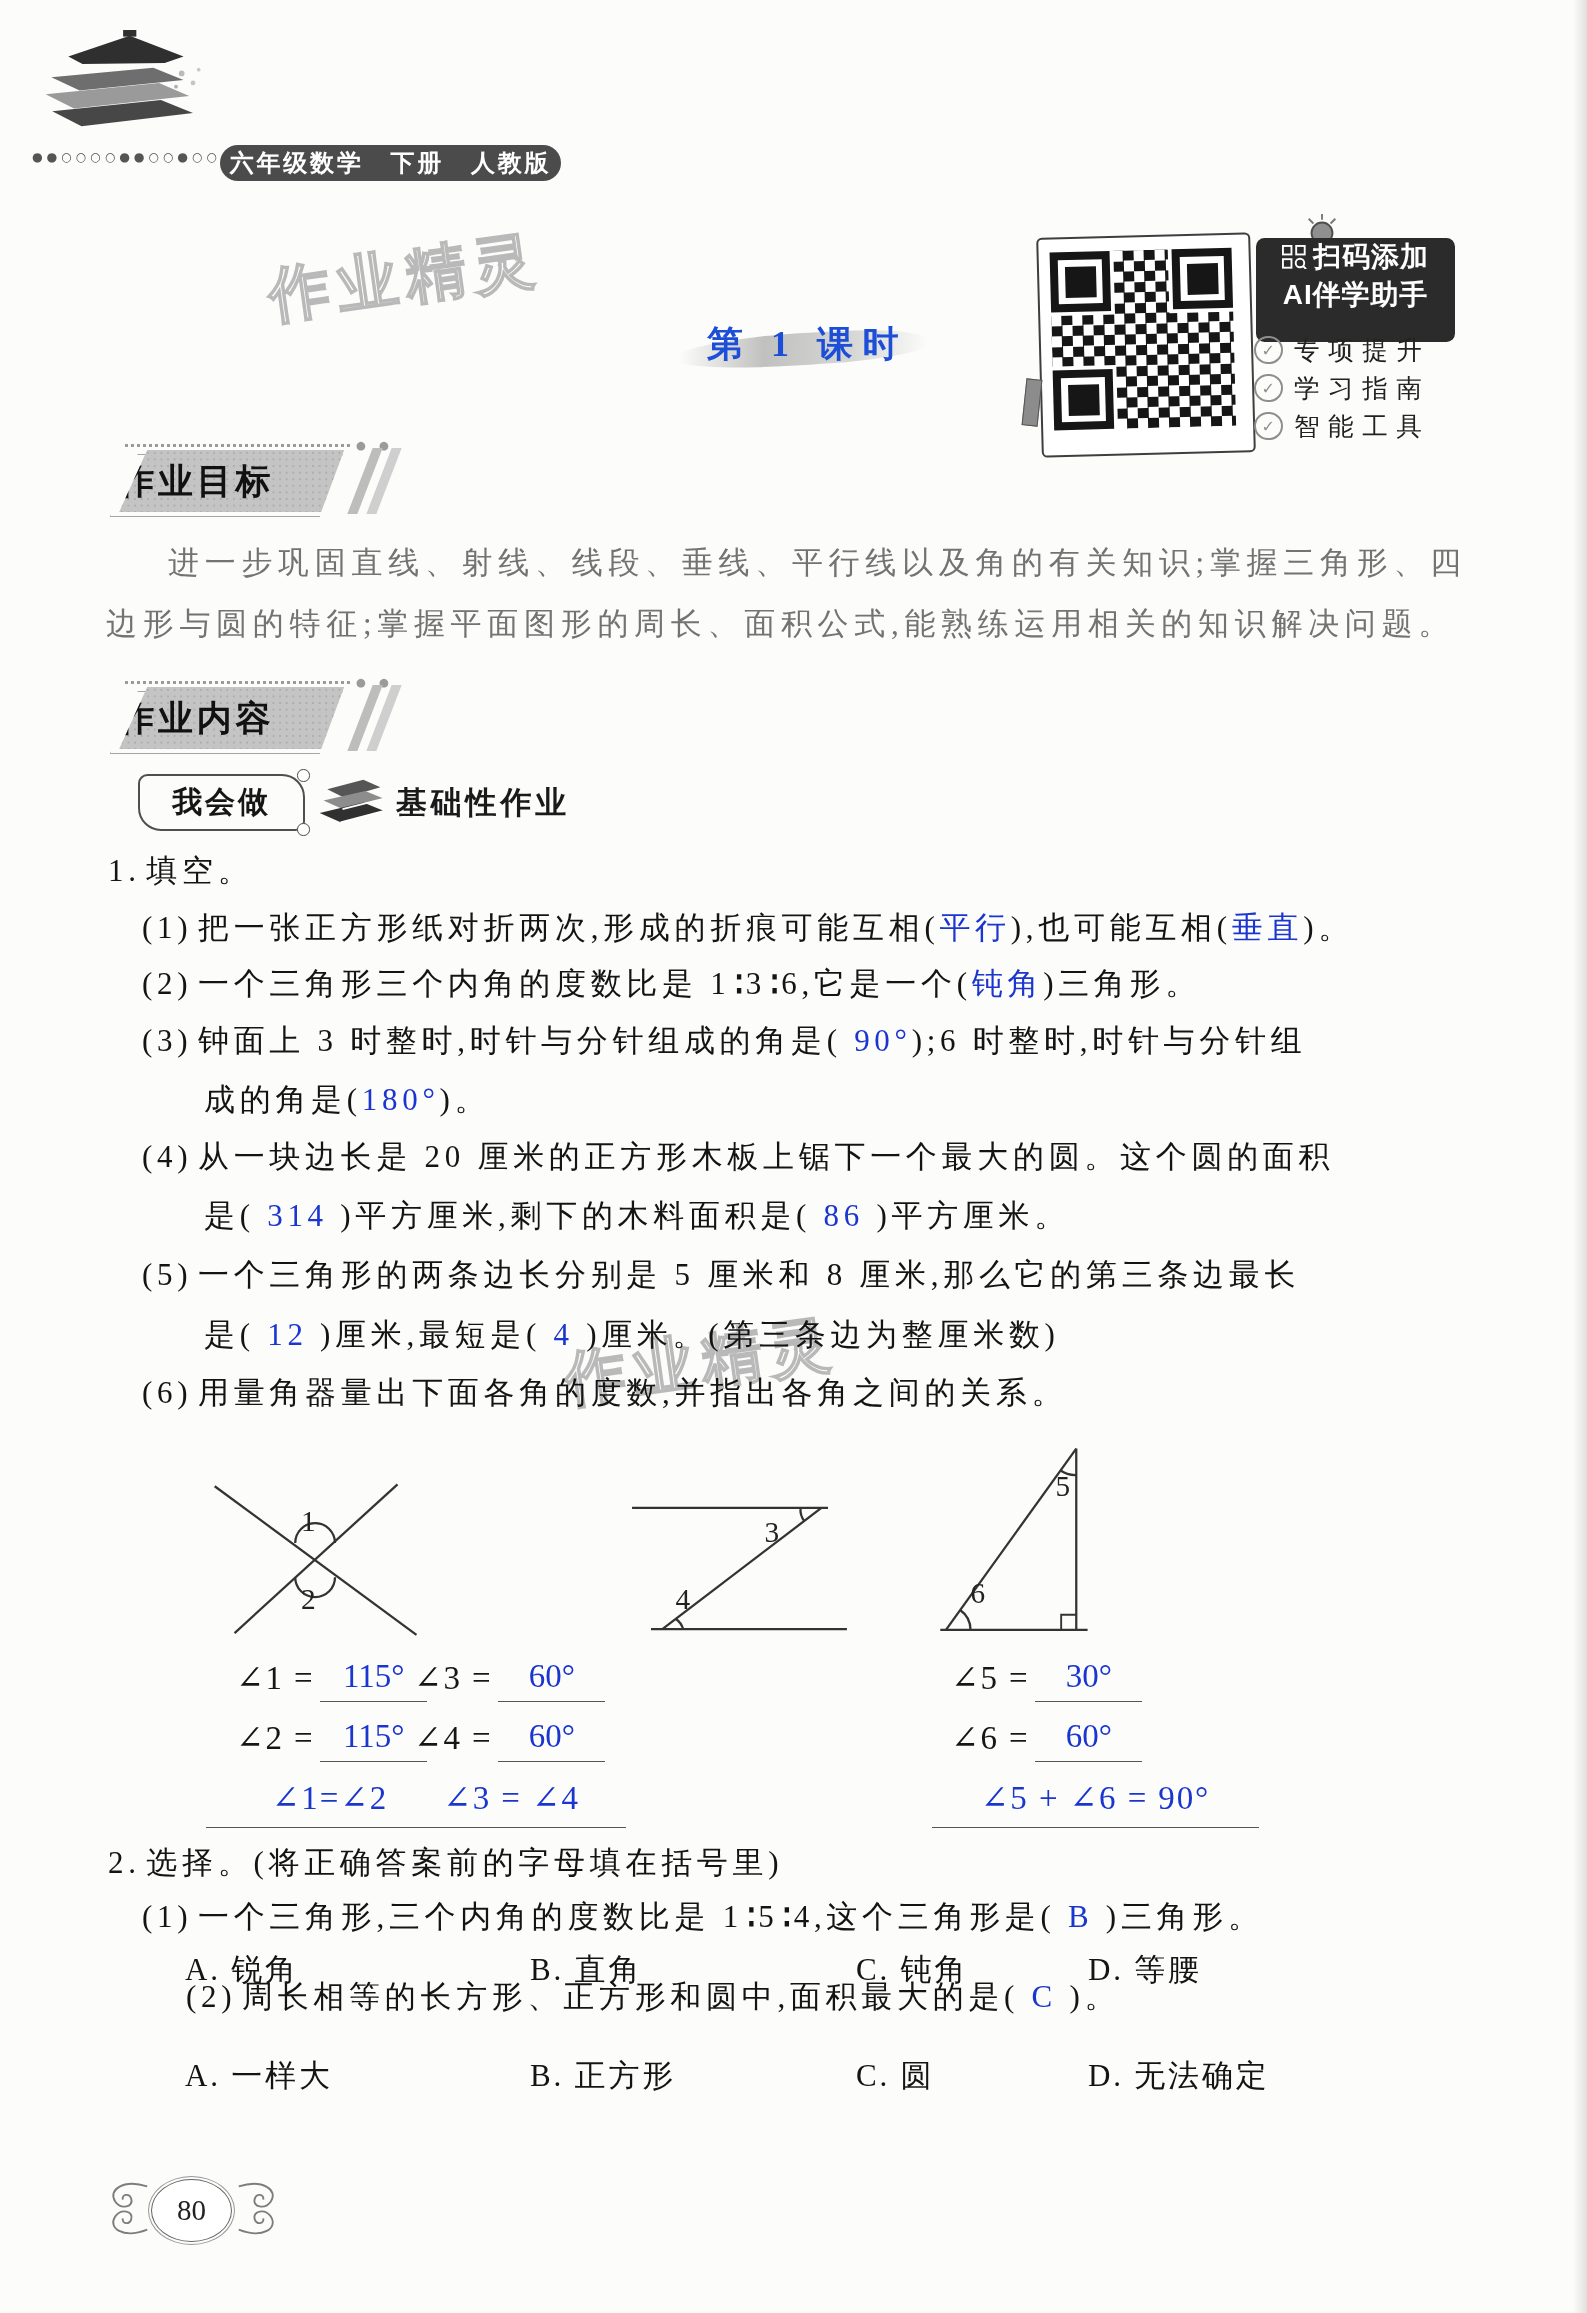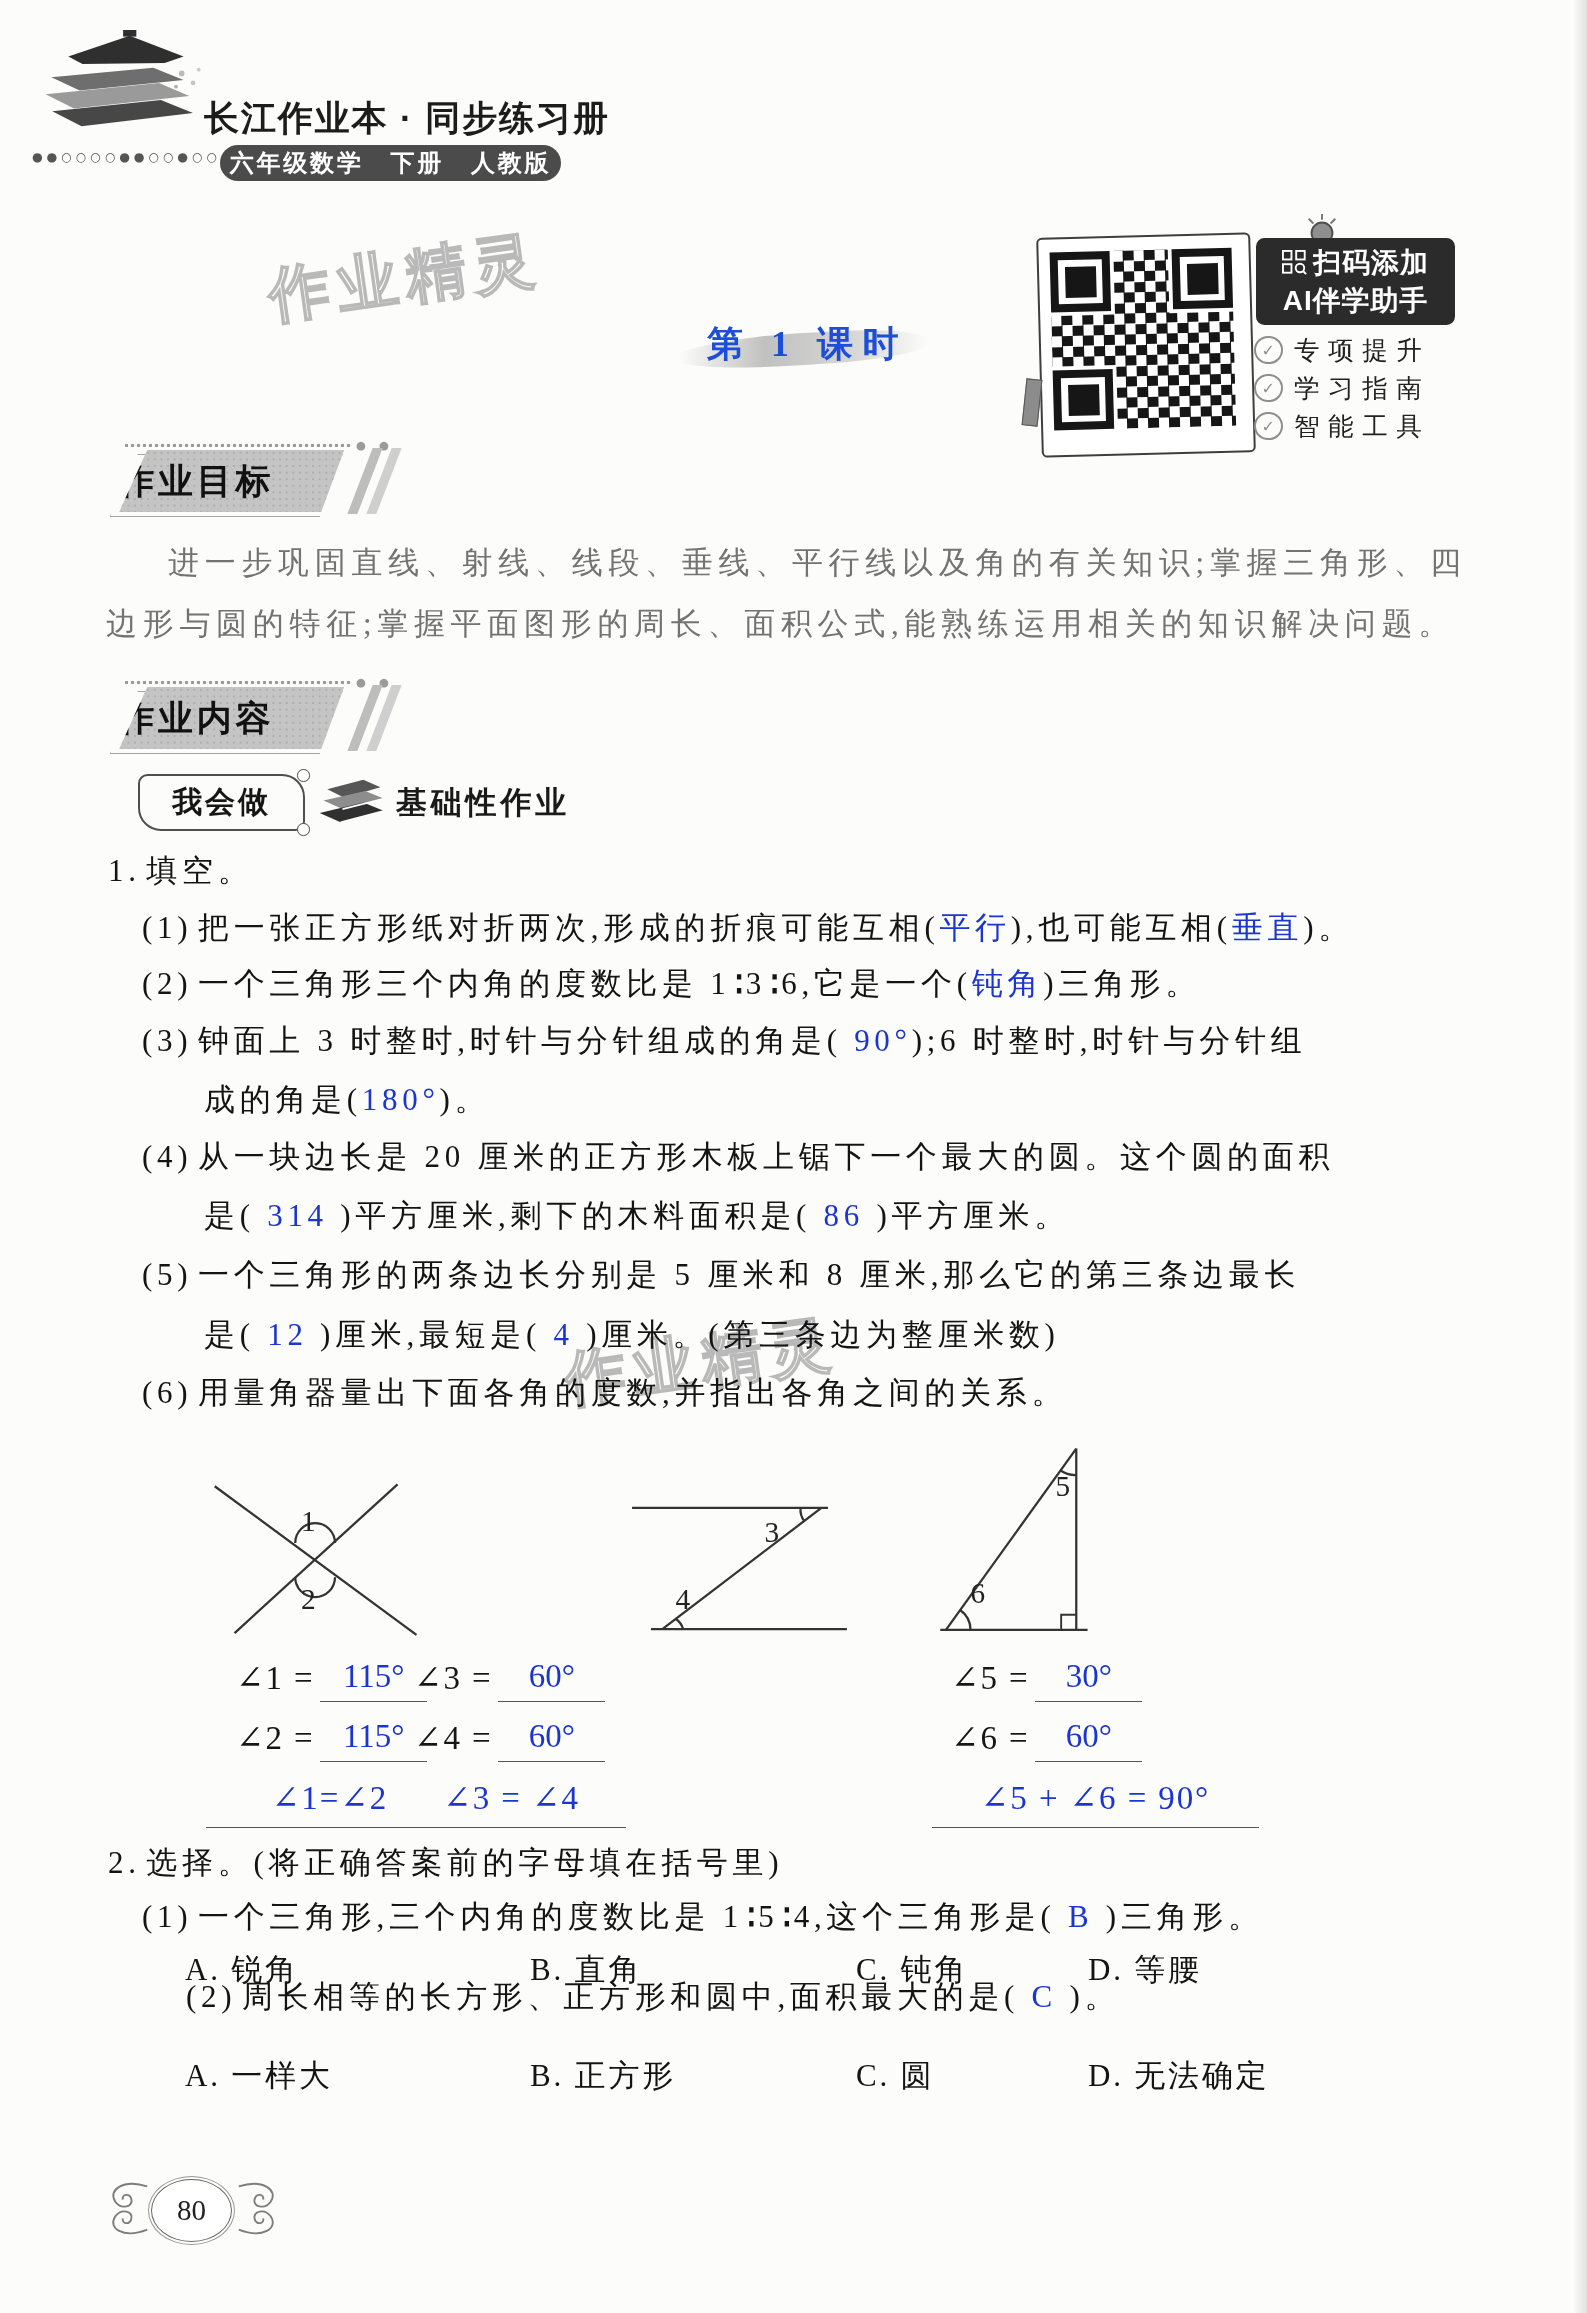--- a/index.html
+++ b/index.html
@@ -33,23 +33,23 @@
   
   .qr-board{left:1039px;top:235px;width:210px;height:216px;background:#fff;border:2.8px solid #3e3e3e;
     border-radius:5.7px;transform:rotate(-1.5deg);}
   .qr-code{position:absolute;left:11.4px;top:13.2px;width:182px;height:178px;
     background:conic-gradient(#161616 25%,transparent 25% 50%,#161616 50% 75%,transparent 75%) 0 0/21px 21px;}
   .finder{position:absolute;width:44px;height:44px;border:8.5px solid #161616;background:#fff;box-shadow:0 0 0 3.8px #fff;}
   .finder::after{content:"";position:absolute;inset:6.6px;background:#161616;}
   .f-tl{left:0;top:0;} .f-tr{right:0;top:0;} .f-bl{left:0;bottom:0;}
   .marker-pen{left:1024px;top:379px;width:14px;height:45px;background:#8c8c8c;border:1.9px solid #555;transform:rotate(6deg);}
   .bulb{left:1302px;top:212px;}
-  .qr-badge{left:1256px;top:238px;width:199px;height:87px;background:#2b2b2b;border-radius:8.5px;color:#fff;
+  .qr-badge{left:1256px;top:238px;width:199px;height:104px;background:#2b2b2b;border-radius:8.5px;color:#fff;
     font-family:"Liberation Sans",sans-serif;font-weight:700;display:flex;flex-direction:column;
-    align-items:center;justify-content:center;line-height:38px;font-size:28px;letter-spacing:0.9px;}
+    align-items:center;line-height:38px;font-size:28px;letter-spacing:0.9px;}
   .qr-badge .row1{display:flex;align-items:center;gap:6.6px;}
   .qr-feature{left:1254px;height:34px;display:flex;align-items:center;gap:11.4px;}
   .qf1{top:333px;}.qf2{top:371px;}.qf3{top:409px;}
   .fcheck{width:24.6px;height:24.6px;border-radius:50%;border:2.8px double #8e8e8e;color:#8e8e8e;font-size:16px;
     font-weight:bold;display:flex;align-items:center;justify-content:center;font-family:"DejaVu Sans",sans-serif;}
   .ftext{font-size:25.6px;letter-spacing:8.5px;color:#222;}
 
   
   .banner{height:91px;width:303px;}
   .banner .zip{position:absolute;left:19px;top:8.5px;width:225px;border-top:3.8px dotted #9b9b9b;}
@@ -130,21 +130,20 @@
     <path d="M30,30 L95,8 L152,30 L132,37 L45,38 Z" fill="#2f2f2f"></path>
     <rect x="88" y="2" width="14" height="7" fill="#2f2f2f"></rect>
     <path d="M12,52 L120,42 L152,55 L42,66 Z" fill="#6e6e6e"></path>
     <path d="M6,70 L126,58 L158,72 L36,85 Z" fill="#9a9a9a"></path>
     <path d="M13,88 L128,76 L162,90 L44,104 Z" fill="#474747"></path>
     <circle cx="150" cy="48" r="3" fill="#bbb"></circle>
       <circle cx="162" cy="58" r="2.5" fill="#c5c5c5"></circle>
     <circle cx="144" cy="62" r="2" fill="#b0b0b0"></circle>
       <circle cx="168" cy="44" r="2" fill="#c9c9c9"></circle>
   </svg>
-  <div class="abs series-title">长江作业本 · 同步练习册</div>
   <div class="abs dots-row">●●○○○○●●○○●○○●</div>
   <div class="abs edition-badge">六年级数学　下册　人教版</div>
 
   <div class="abs wm wm1">作业精灵</div>
   <div class="abs wm wm2">作业精灵</div>
 
   <div class="abs session-brush"></div>
   <div class="abs session-title">第 1 课时</div>
 
   <div class="abs qr-board">

